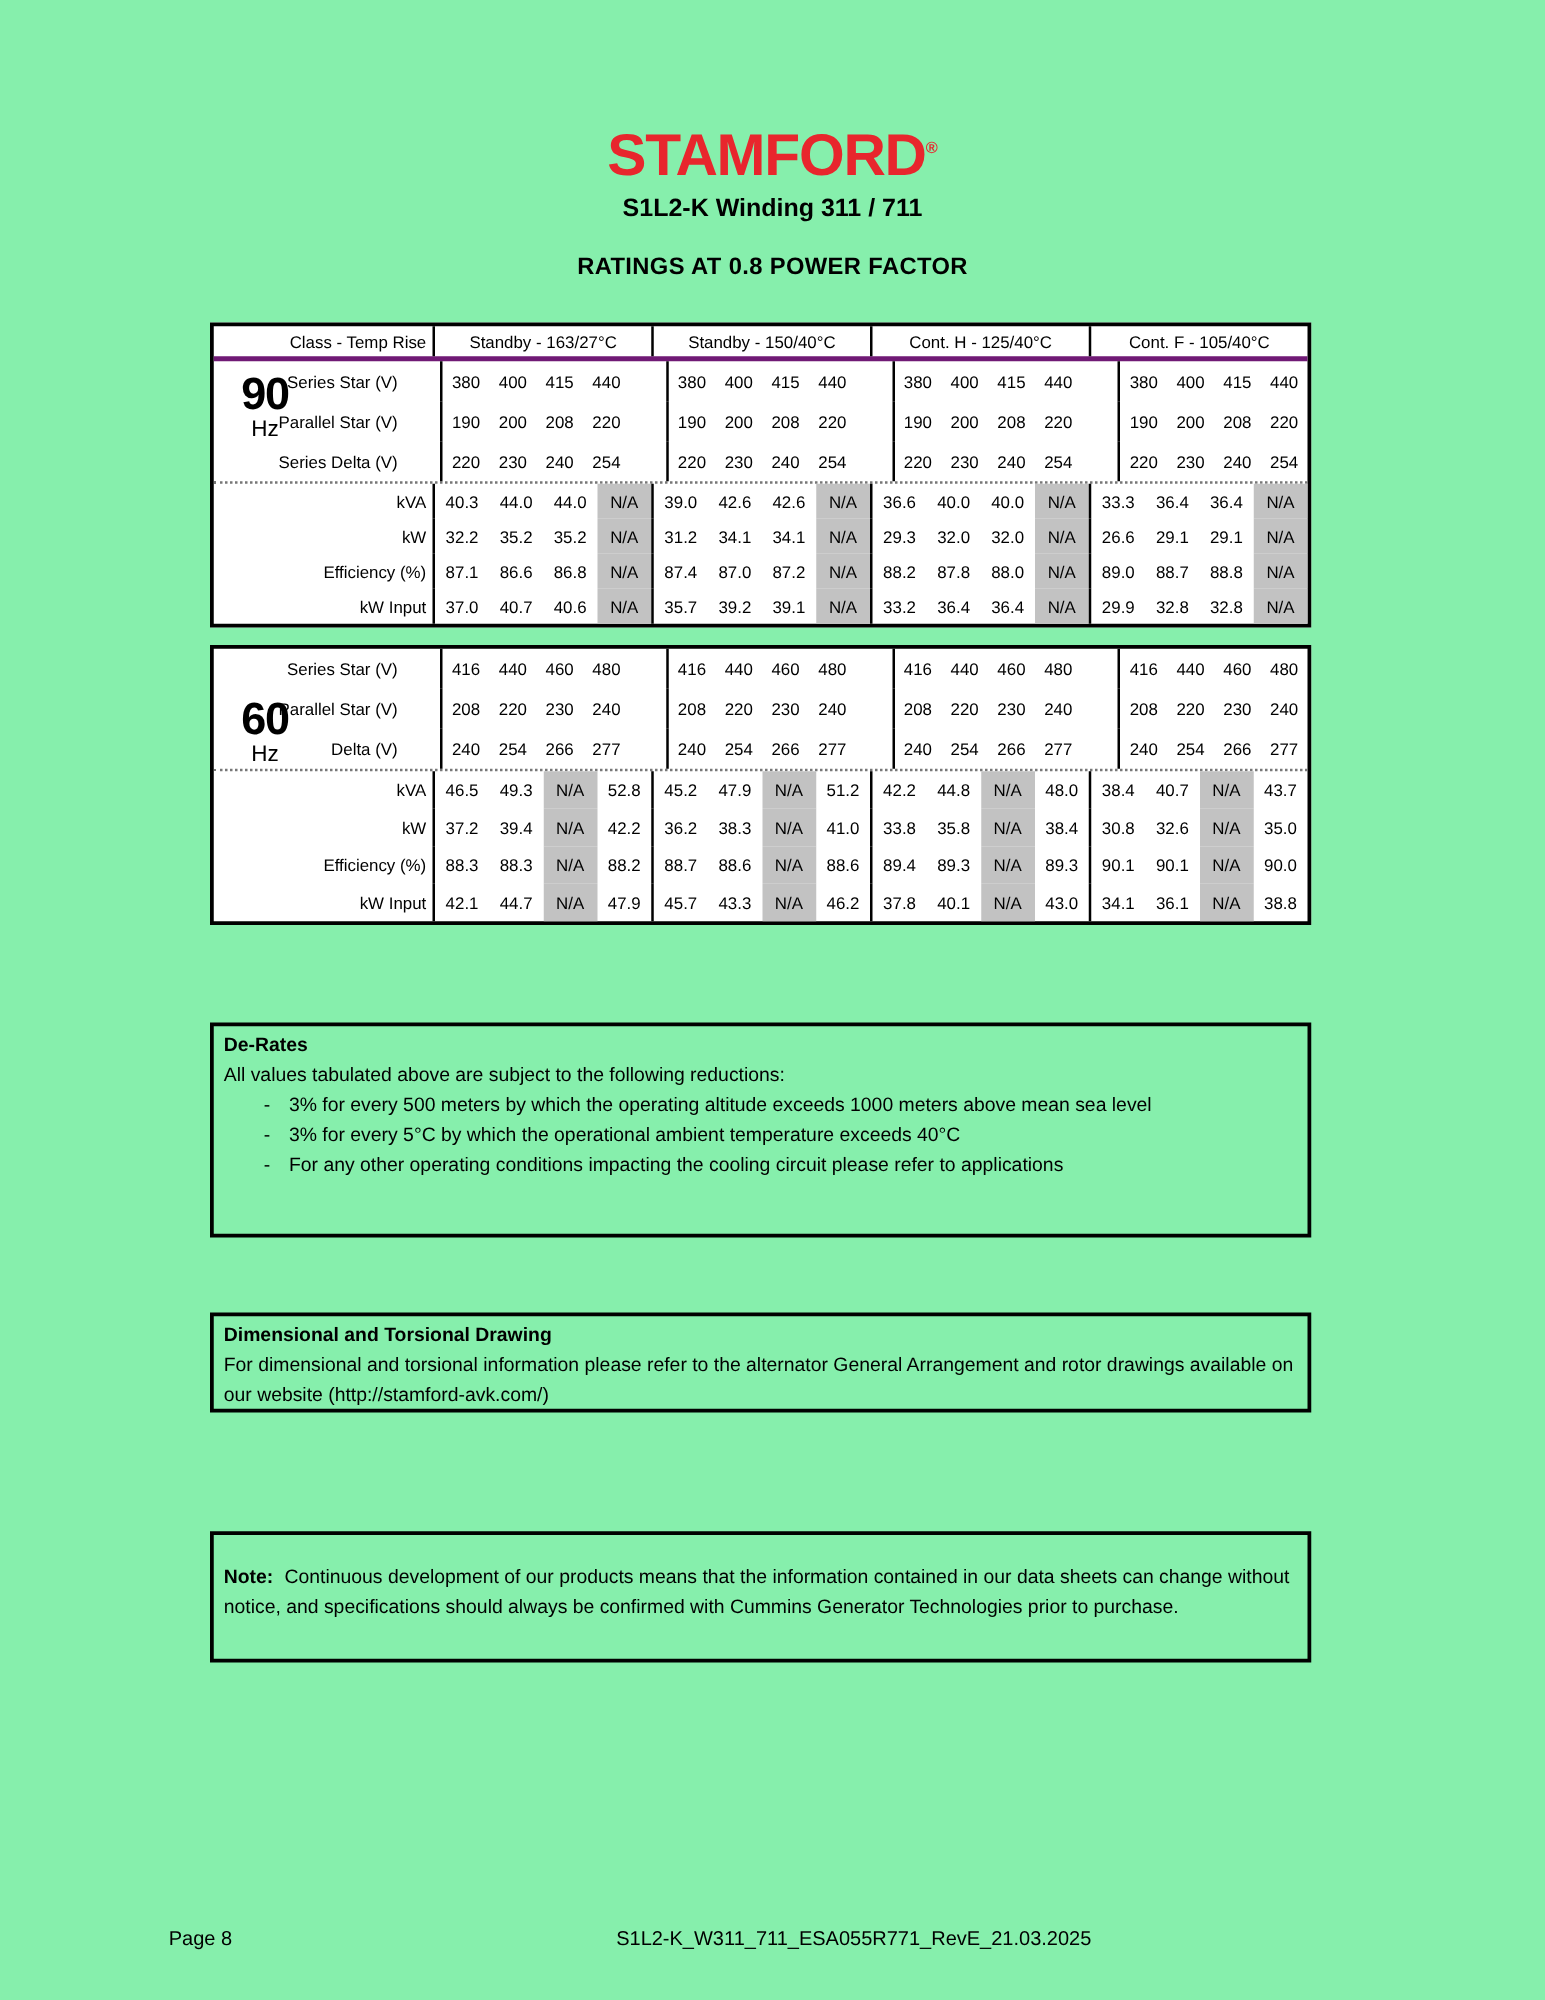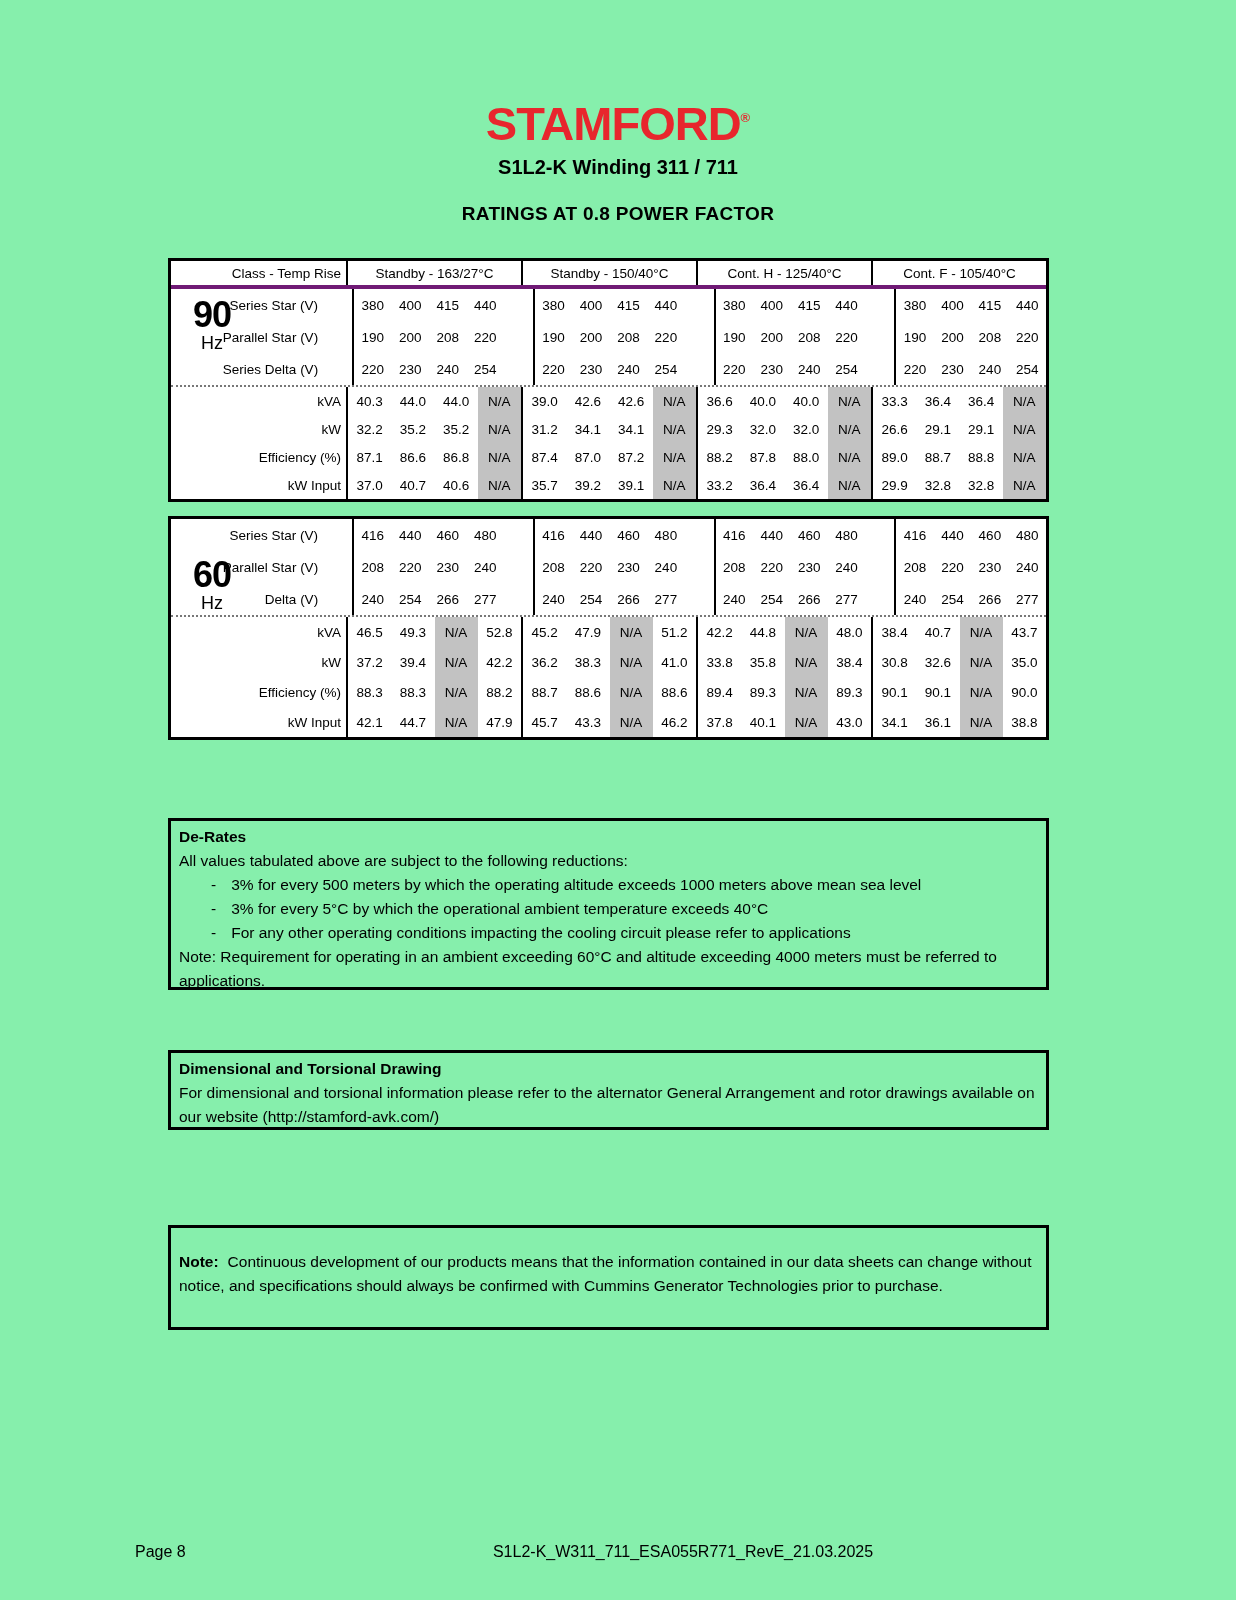--- a/index.html
+++ b/index.html
@@ -492,21 +492,20 @@
       <span>3% for every 500 meters by which the operating altitude exceeds 1000 meters above mean sea level</span>
     </div>
     <div class="bullet">
       <span class="dash">-</span>
       <span>3% for every 5°C by which the operational ambient temperature exceeds 40°C</span>
     </div>
     <div class="bullet">
       <span class="dash">-</span>
       <span>For any other operating conditions impacting the cooling circuit please refer to applications</span>
     </div>
-    <div>Note: Requirement for operating in an ambient exceeding 60°C and altitude exceeding 4000 meters must be referred to applications.</div>
   </div>
 
   <div class="box note-box">
     <span class="bold note-label">Note:</span><span>Continuous development of our products means that the information contained in our data sheets can change without notice, and specifications should always be confirmed with Cummins Generator Technologies  prior to purchase.</span>
   </div>
 
   <div class="box dimensional-box">
     <div class="bold">Dimensional and Torsional Drawing</div>
     <div>For dimensional and torsional information please refer to the alternator General Arrangement  and rotor drawings available on our website (http://stamford-avk.com/)</div>
   </div>

